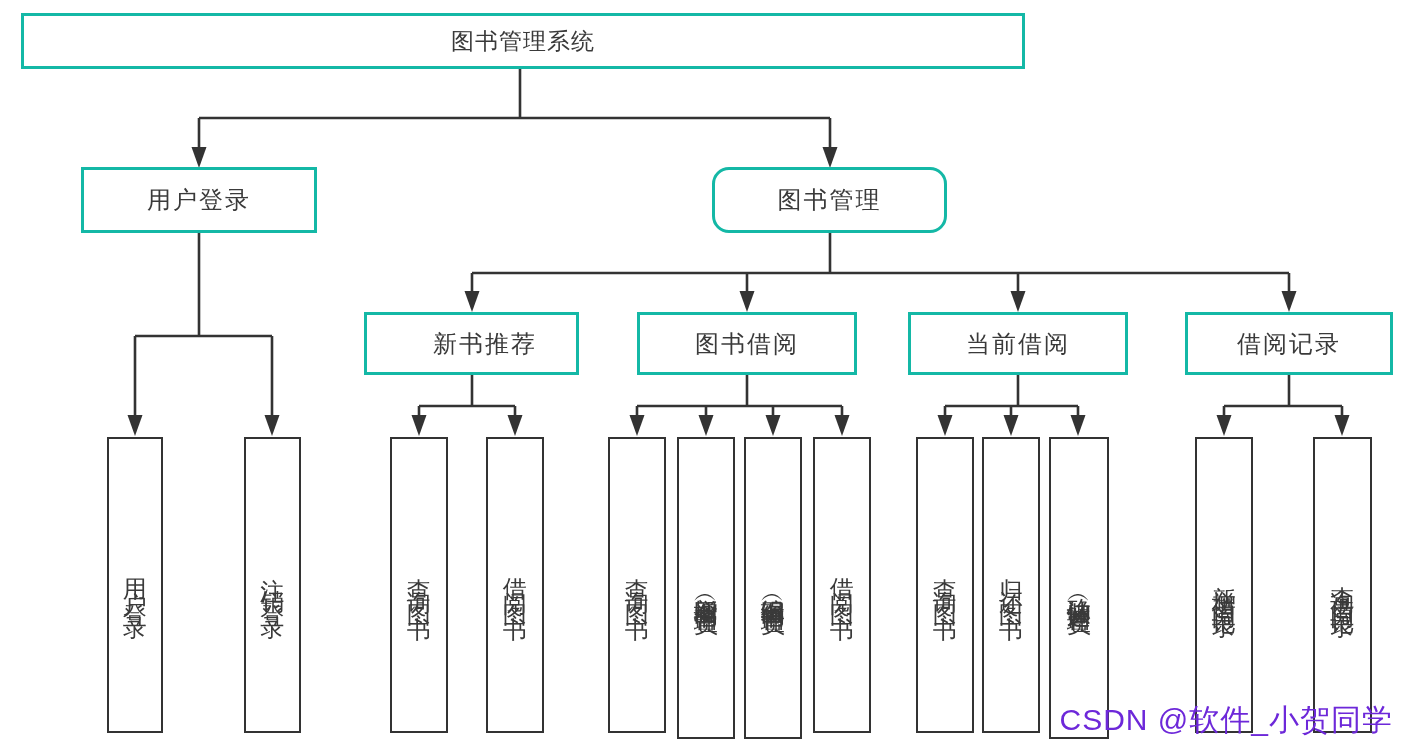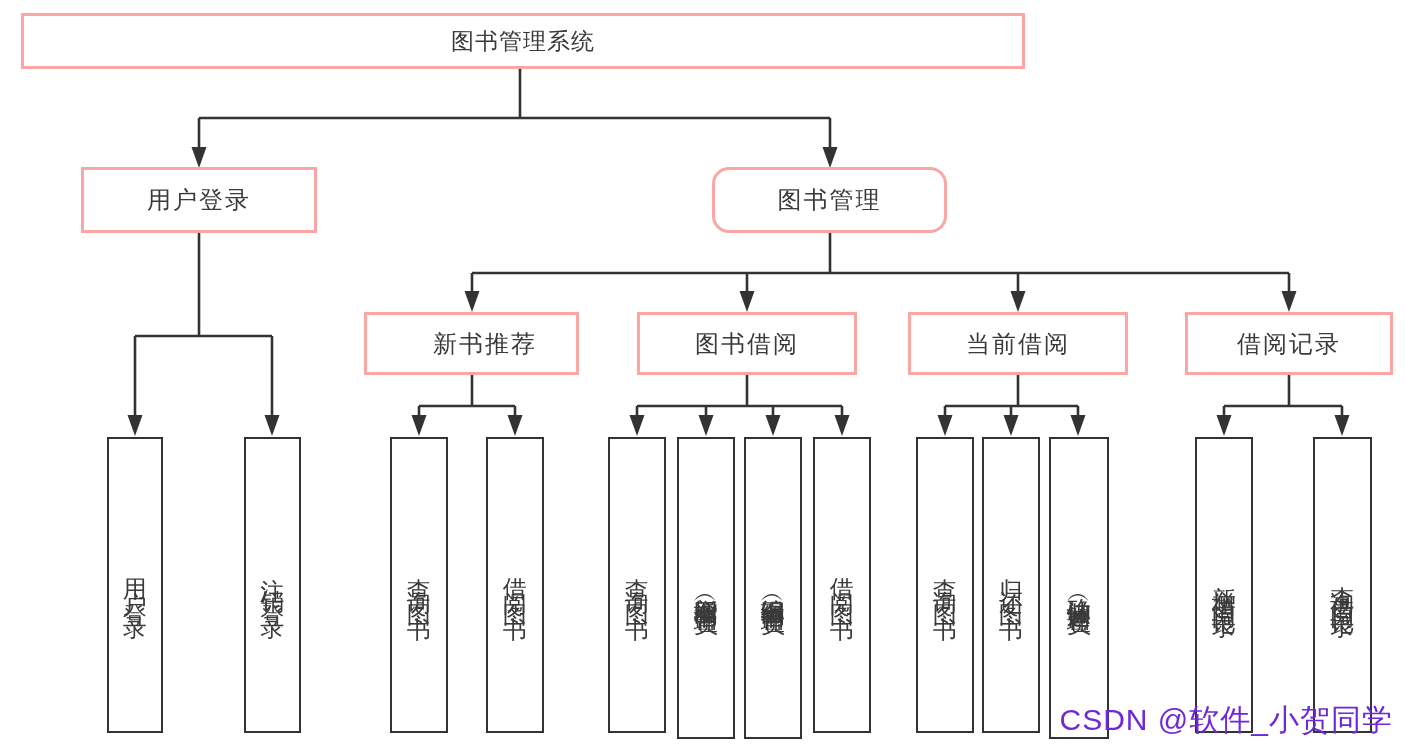--- a/index.html
+++ b/index.html
@@ -9,21 +9,21 @@
     background:#ffffff;
     font-family:"Liberation Sans", sans-serif;
     overflow:hidden;
   }
   svg.connectors { position:absolute; left:0; top:0; width:1405px; height:747px; }
   svg.connectors path { stroke:#333333; stroke-width:2.6; fill:none; }
   svg.connectors polygon { fill:#333333; }
 
   .box {
     position:absolute;
-    border:3px solid #fca5a5;
+    border:3px solid #14b8a6;
     background:#ffffff;
     box-sizing:border-box;
     display:flex; align-items:center; justify-content:center;
     color:#3a3a3a;
   }
   .box.root-box  { font-size:23px; letter-spacing:1px; }
   .box.lvl-box   { font-size:24px; letter-spacing:2px; }
 
   .leaf {
     position:absolute;

